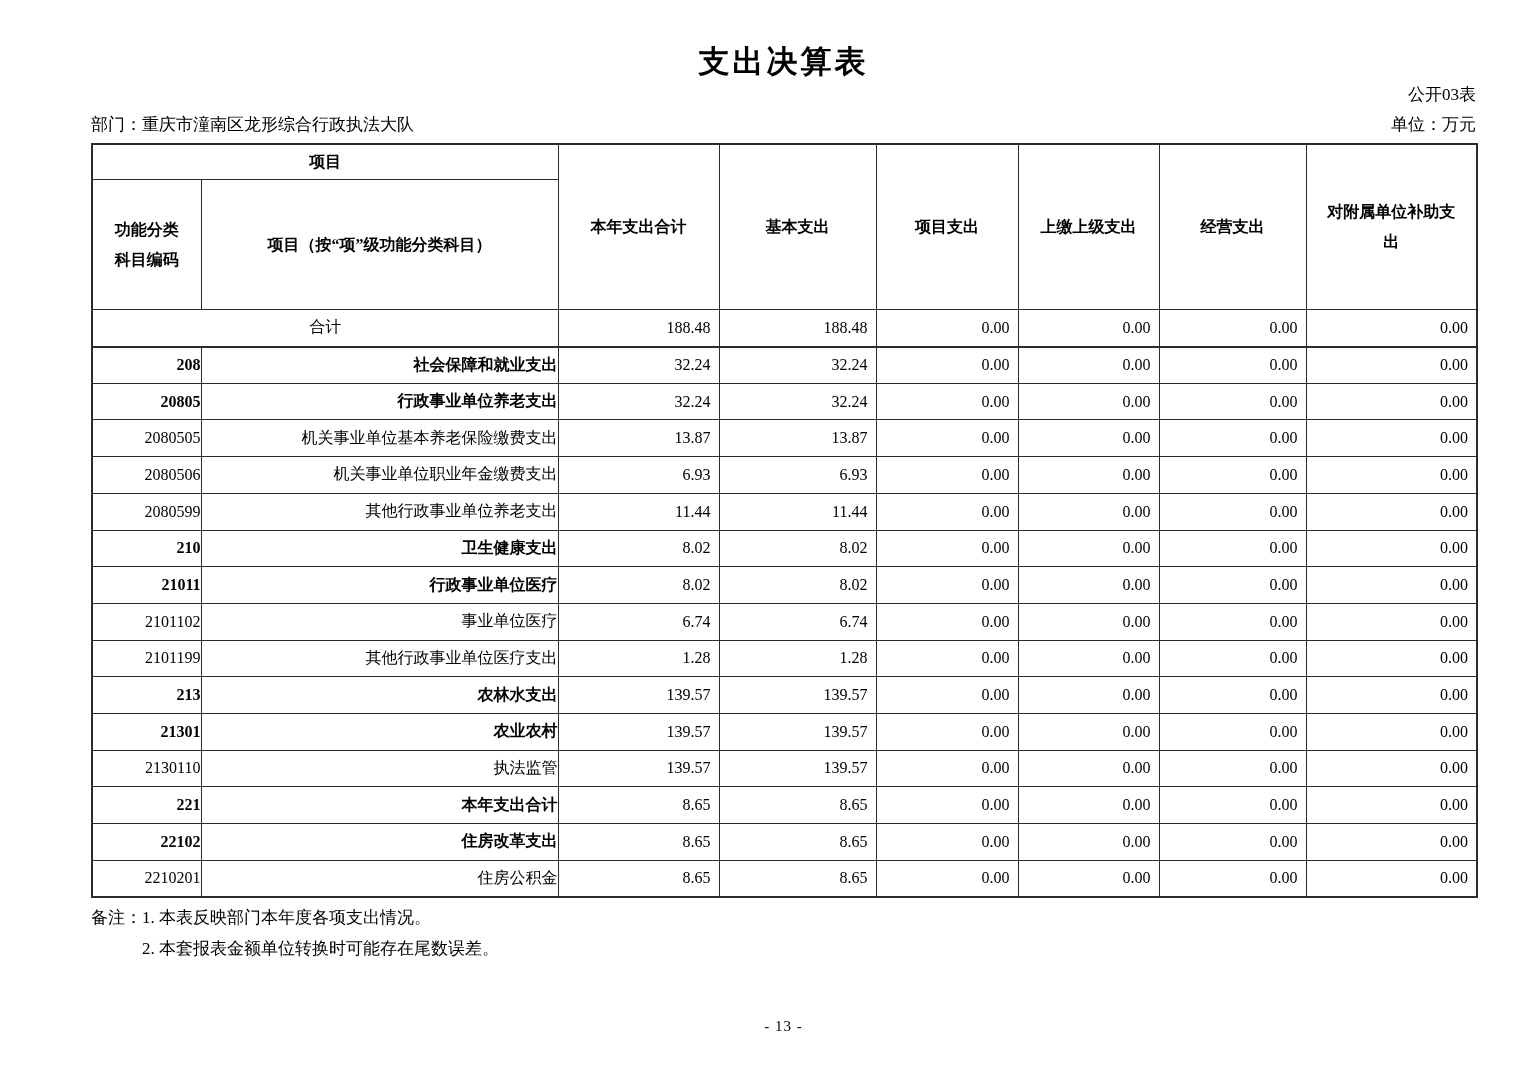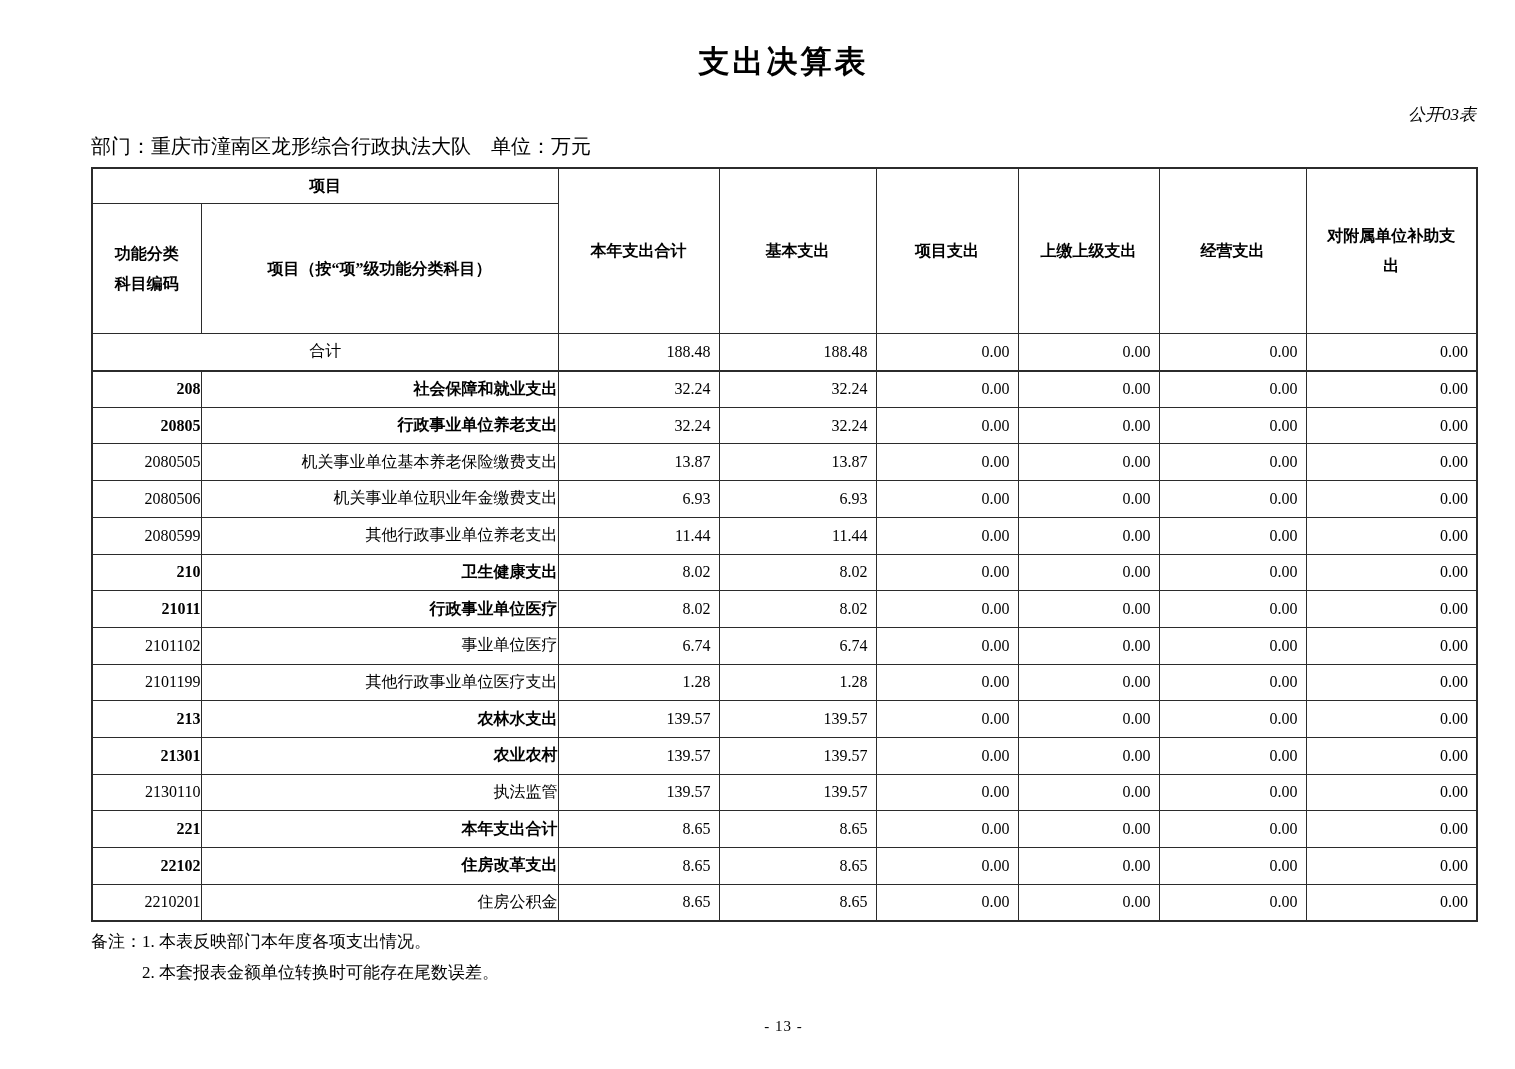--- a/index.html
+++ b/index.html
@@ -17,31 +17,29 @@
     width: 1385px;
   }
   .title {
     margin-top: 41px;
     text-align: center;
     font-size: 31px;
     font-weight: bold;
     letter-spacing: 3px;
   }
   .form-label {
-    margin-top: 20px;
     text-align: right;
     font-size: 17px;
-    font-style: italic;
   }
   .dept-line {
     margin-top: 7px;
     margin-bottom: 7px;
     display: flex;
-    justify-content: flex-start;
-    font-size: 20px;
+    justify-content: space-between;
+    font-size: 17px;
     gap: 20px;
   }
   table.acct {
     width: 1385px;
     border-collapse: collapse;
     table-layout: fixed;
     border: 2px solid #2b2b2b;
   }
   table.acct th, table.acct td {
     border: 1px solid #2b2b2b;

